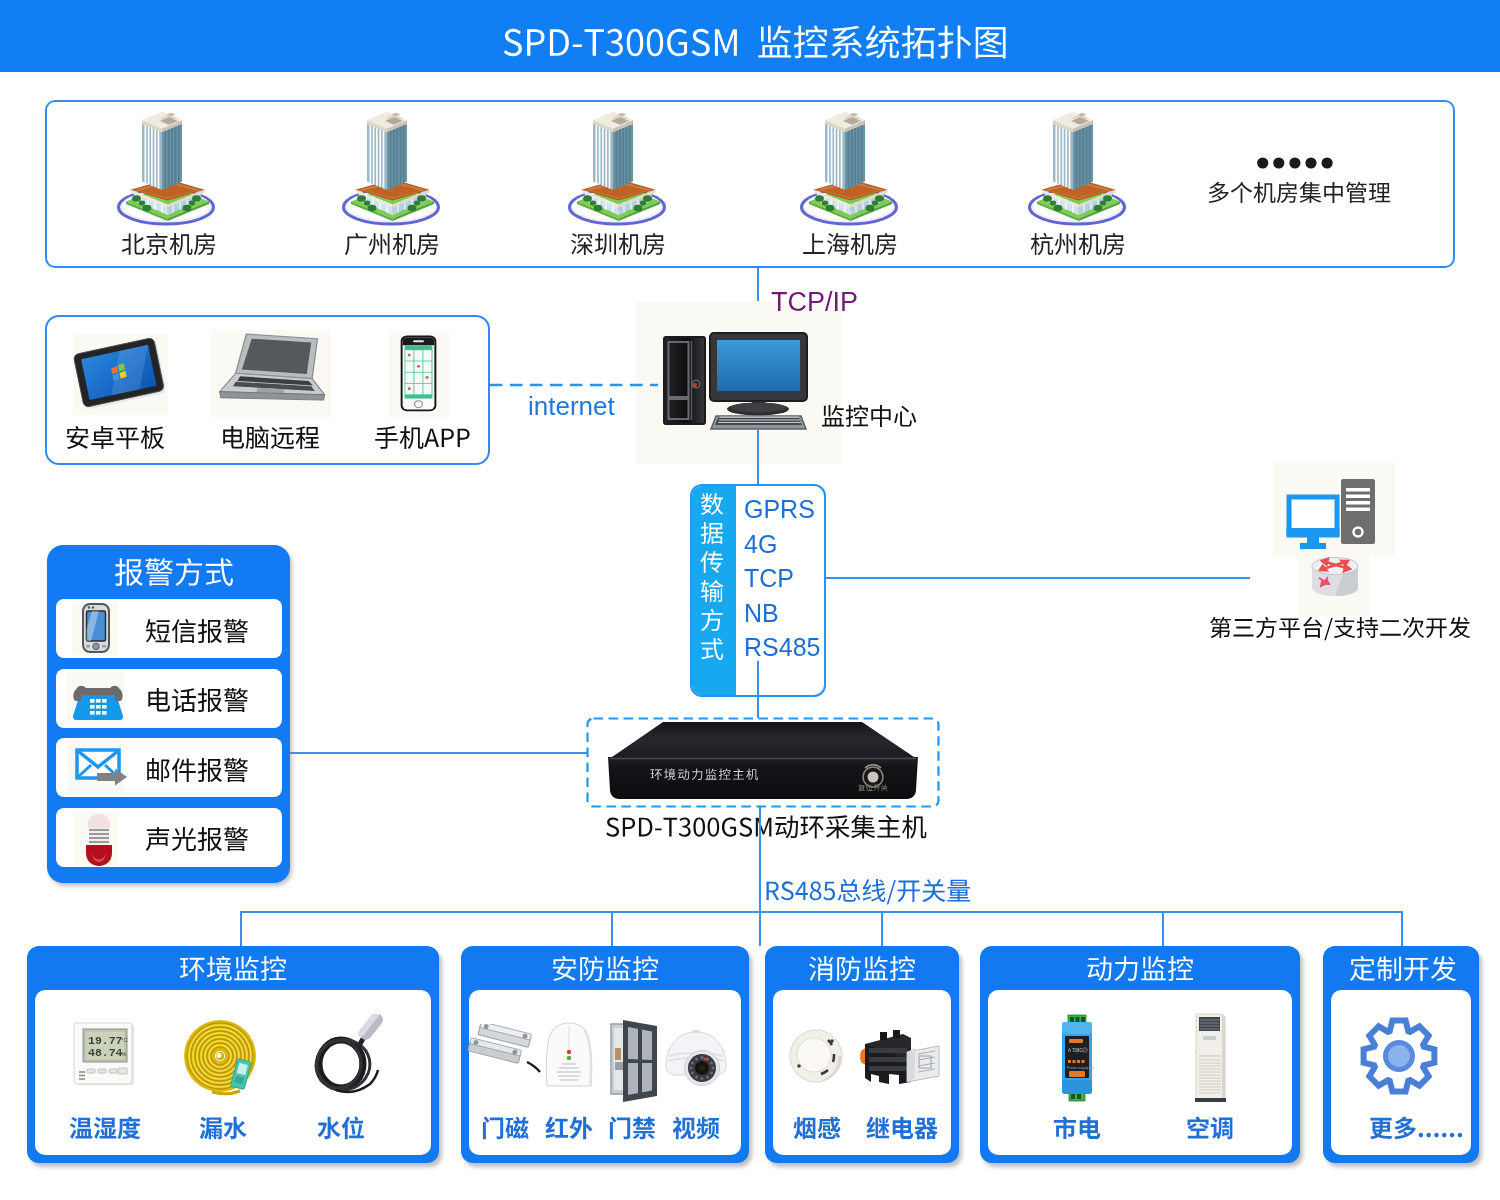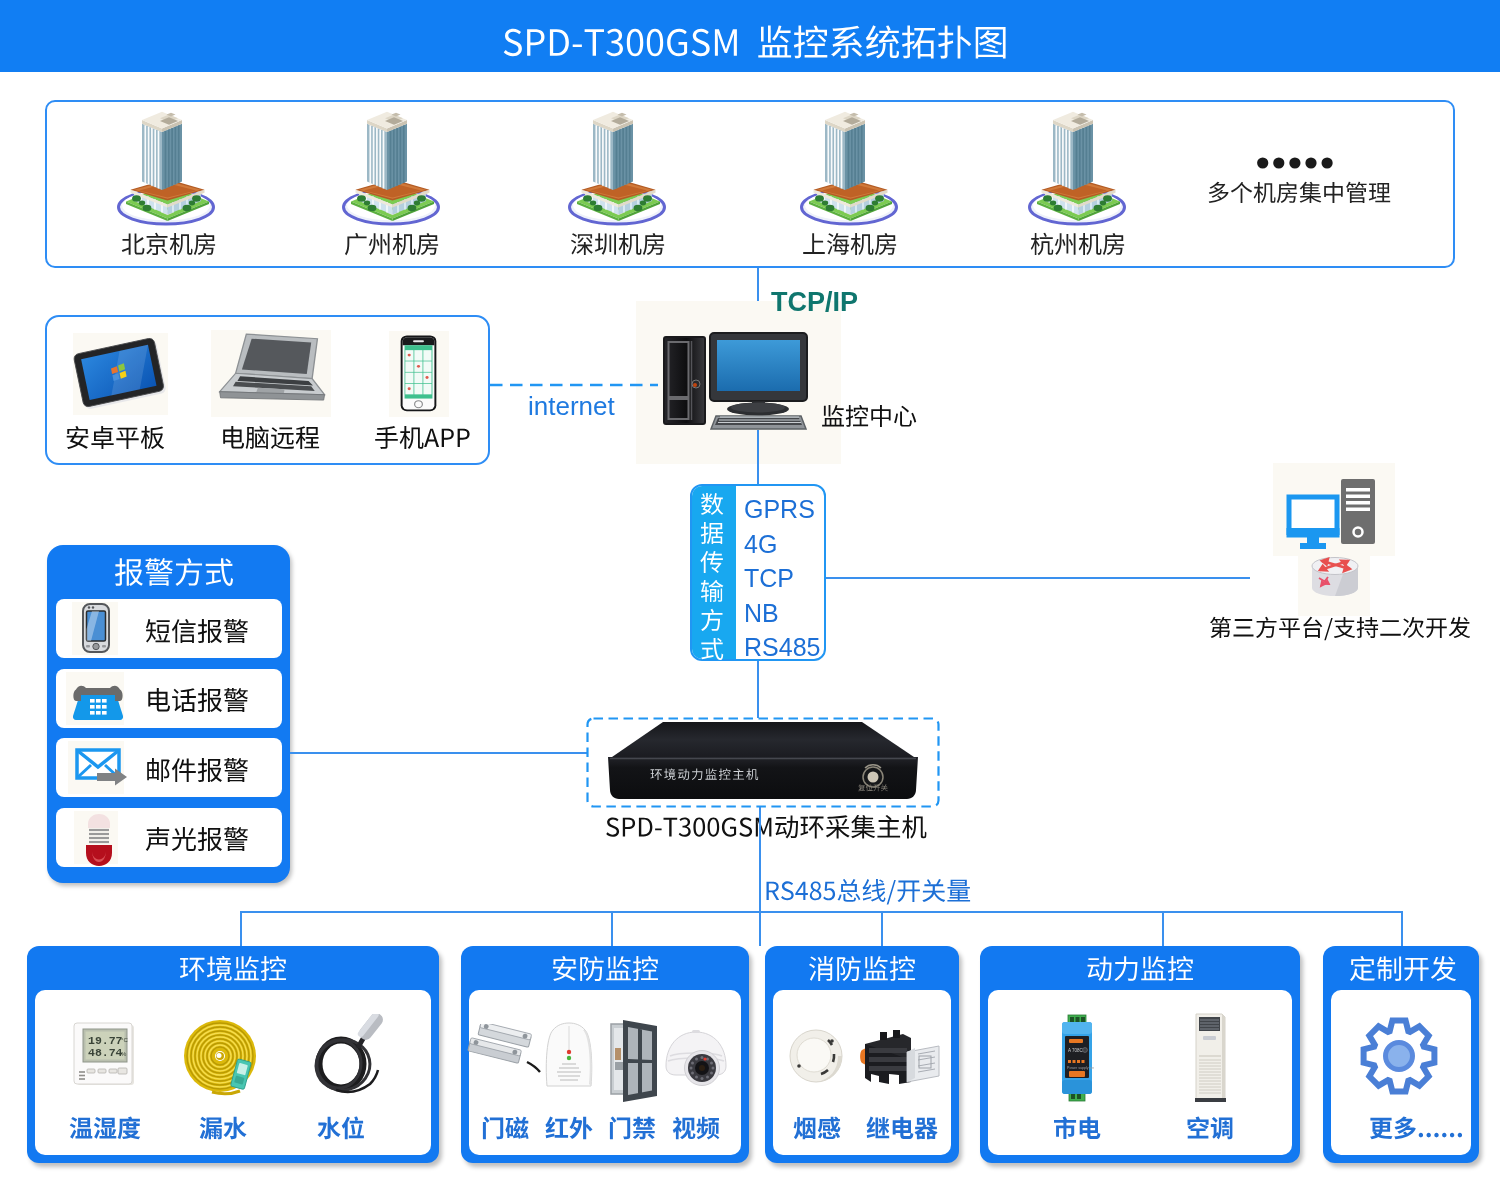--- a/index.html
+++ b/index.html
@@ -126,21 +126,21 @@
       <circle cx="1278.8" cy="163" r="5.6" fill="#1a1a1a"></circle>
       <circle cx="1294.9" cy="163" r="5.6" fill="#1a1a1a"></circle>
       <circle cx="1311.0" cy="163" r="5.6" fill="#1a1a1a"></circle>
       <circle cx="1327.1" cy="163" r="5.6" fill="#1a1a1a"></circle>
     </svg>
 <svg class="abs" style="left:1207.0px;top:181.0px;overflow:visible;" width="184" height="30">
       <path transform="translate(0,20.2)" d="M10.5 -19.4C9 -17.5 6.3 -15.2 2.6 -13.7C2.9 -13.4 3.5 -12.8 3.7 -12.4C5.8 -13.4 7.6 -14.5 9.1 -15.8H15.6C14.5 -14.3 12.9 -13.1 11.1 -12.1C10.2 -12.7 9.1 -13.5 8.1 -14.1L6.9 -13.2C7.8 -12.7 8.8 -11.9 9.5 -11.2C7.1 -10.1 4.4 -9.2 1.8 -8.8C2.1 -8.4 2.5 -7.7 2.6 -7.2C8.6 -8.5 15.4 -11.6 18.3 -16.7L17.2 -17.4L16.9 -17.3H10.9C11.4 -17.8 11.9 -18.4 12.4 -19ZM14.2 -11.3C12.6 -9.1 9.3 -6.5 4.6 -4.8C5 -4.5 5.5 -3.9 5.7 -3.5C8.6 -4.7 11 -6.1 12.9 -7.6H19.2C18 -5.8 16.4 -4.4 14.4 -3.3C13.5 -4 12.4 -4.9 11.5 -5.6L10.1 -4.7C11 -4.1 12 -3.2 12.8 -2.4C9.5 -1 5.7 -0.2 1.7 0.2C2 0.6 2.3 1.4 2.4 1.9C10.6 0.9 18.5 -1.7 21.7 -8.6L20.6 -9.3L20.2 -9.2H14.6C15.2 -9.8 15.7 -10.3 16.1 -10.9Z M33.6 -12.6V1.8H35.4V-12.6ZM34.6 -19.3C32.3 -15.5 28.2 -12.1 23.8 -10.3C24.3 -9.8 24.8 -9.2 25.1 -8.7C28.6 -10.4 32 -13.1 34.5 -16.2C37.6 -12.7 40.6 -10.4 44 -8.6C44.3 -9.2 44.8 -9.8 45.3 -10.2C41.7 -11.9 38.5 -14.1 35.5 -17.6L36.2 -18.6Z M57.5 -18V-10.6C57.5 -7.1 57.1 -2.5 54 0.7C54.4 0.9 55.1 1.5 55.3 1.8C58.6 -1.6 59.1 -6.8 59.1 -10.6V-16.4H63.5V-1.6C63.5 0.4 63.6 0.8 64 1.2C64.3 1.5 64.8 1.6 65.3 1.6C65.6 1.6 66.1 1.6 66.5 1.6C67 1.6 67.4 1.5 67.7 1.3C68 1.1 68.2 0.7 68.3 0C68.4 -0.6 68.5 -2.3 68.5 -3.6C68.1 -3.7 67.6 -4 67.2 -4.3C67.2 -2.8 67.2 -1.6 67.1 -1C67.1 -0.5 67 -0.3 66.9 -0.2C66.8 -0 66.6 0 66.4 0C66.2 0 65.9 0 65.7 0C65.5 0 65.4 -0 65.3 -0.1C65.2 -0.2 65.2 -0.7 65.2 -1.4V-18ZM51 -19.3V-14.4H47.2V-12.7H50.8C50 -9.5 48.3 -6 46.6 -4C46.9 -3.6 47.4 -2.9 47.5 -2.5C48.8 -4 50.1 -6.6 51 -9.3V1.8H52.7V-8.7C53.6 -7.6 54.7 -6.2 55.1 -5.4L56.2 -6.8C55.7 -7.4 53.5 -9.9 52.7 -10.7V-12.7H56.1V-14.4H52.7V-19.3Z M80.6 -11C81.1 -10.3 81.7 -9.2 82 -8.5H74.6V-7.1H79C78.6 -3.5 77.6 -0.9 73.6 0.5C73.9 0.8 74.4 1.4 74.5 1.8C77.7 0.6 79.2 -1.2 80 -3.7H86.9C86.6 -1.3 86.4 -0.3 86 0C85.8 0.2 85.6 0.2 85.1 0.2C84.7 0.2 83.4 0.2 82.1 0.1C82.4 0.5 82.6 1.1 82.6 1.5C83.9 1.6 85.2 1.6 85.8 1.6C86.5 1.5 87 1.4 87.4 1C88 0.5 88.3 -0.9 88.6 -4.3C88.7 -4.6 88.7 -5 88.7 -5H80.4C80.5 -5.7 80.6 -6.4 80.7 -7.1H90.1V-8.5H82.2L83.6 -9.1C83.3 -9.7 82.6 -10.8 82.1 -11.5ZM79.2 -18.9C79.5 -18.3 79.7 -17.6 80 -17H72.1V-11.5C72.1 -7.9 71.9 -2.7 69.7 1C70.2 1.1 71 1.5 71.3 1.8C73.5 -2 73.9 -7.7 73.9 -11.5V-11.6H89.4V-17H81.9C81.6 -17.7 81.2 -18.6 80.9 -19.3ZM73.9 -15.5H87.6V-13.1H73.9Z M102.6 -6.7V-5.2H93.2V-3.7H101C98.8 -2.1 95.5 -0.6 92.7 0.1C93.1 0.5 93.5 1.1 93.8 1.6C96.8 0.7 100.2 -1.1 102.6 -3.1V1.8H104.3V-3.2C106.7 -1.2 110.1 0.5 113.2 1.4C113.4 1 113.9 0.3 114.3 -0C111.4 -0.7 108.1 -2.1 105.9 -3.7H113.8V-5.2H104.3V-6.7ZM103.3 -12.7V-11.2H97.7V-12.7ZM102.7 -19C103.1 -18.3 103.5 -17.5 103.8 -16.9H98.6C99.1 -17.6 99.5 -18.3 99.9 -19L98.1 -19.4C97.1 -17.3 95.2 -14.8 92.7 -12.8C93.1 -12.6 93.7 -12.1 94 -11.7C94.7 -12.3 95.3 -12.9 96 -13.6V-6.2H97.7V-7H113.1V-8.3H104.9V-9.9H111.5V-11.2H104.9V-12.7H111.5V-13.9H104.9V-15.5H112.4V-16.9H105.6C105.3 -17.6 104.8 -18.6 104.3 -19.4ZM103.3 -13.9H97.7V-15.5H103.3ZM103.3 -9.9V-8.3H97.7V-9.9Z M125.5 -19.3V-15.2H117.2V-4.3H118.9V-5.7H125.5V1.8H127.4V-5.7H134V-4.4H135.7V-15.2H127.4V-19.3ZM118.9 -7.4V-13.5H125.5V-7.4ZM134 -7.4H127.4V-13.5H134Z M142.9 -10.1V1.9H144.6V1.1H155.7V1.8H157.4V-3.9H144.6V-5.5H156.2V-10.1ZM155.7 -0.3H144.6V-2.5H155.7ZM148.1 -14.3C148.4 -13.9 148.6 -13.3 148.8 -12.9H140.3V-9.1H142V-11.5H157.3V-9.1H159V-12.9H150.6C150.4 -13.4 150 -14.1 149.7 -14.7ZM144.6 -8.7H154.5V-6.8H144.6ZM141.8 -19.4C141.3 -17.4 140.3 -15.5 139 -14.2C139.4 -14 140.1 -13.6 140.5 -13.3C141.2 -14.1 141.8 -15.1 142.3 -16.2H143.9C144.4 -15.3 144.9 -14.3 145.2 -13.6L146.6 -14.1C146.4 -14.7 146.1 -15.5 145.6 -16.2H149.1V-17.4H142.9C143.2 -18 143.4 -18.5 143.5 -19.1ZM151.6 -19.4C151.2 -17.7 150.4 -16.1 149.3 -15C149.7 -14.8 150.4 -14.4 150.7 -14.2C151.2 -14.7 151.7 -15.4 152.1 -16.1H153.7C154.4 -15.3 155.1 -14.2 155.4 -13.5L156.8 -14.2C156.5 -14.7 156 -15.5 155.5 -16.1H159.6V-17.4H152.7C152.9 -18 153.1 -18.5 153.2 -19.1Z M171.9 -12.4H175.5V-9.5H171.9ZM177 -12.4H180.5V-9.5H177ZM171.9 -16.7H175.5V-13.8H171.9ZM177 -16.7H180.5V-13.8H177ZM168.3 -0.5V1.1H183.2V-0.5H177.1V-3.7H182.5V-5.2H177.1V-8H182.1V-18.3H170.4V-8H175.3V-5.2H170.1V-3.7H175.3V-0.5ZM161.8 -2.3 162.2 -0.6C164.3 -1.2 166.9 -2.1 169.4 -2.9L169.1 -4.6L166.6 -3.8V-9.5H168.9V-11.1H166.6V-16.1H169.2V-17.8H162.1V-16.1H164.9V-11.1H162.3V-9.5H164.9V-3.2C163.7 -2.9 162.7 -2.6 161.8 -2.3Z" fill="#222222"></path>
     </svg>
 
 <div class="line" style="left:757px;top:268px;width:2px;height:66px;"></div>
-<div class="abs" style="left:771px;top:287px;font-size:27px;color:#0f766e;z-index:5;font-weight:bold;">TCP/IP</div>
+<div class="abs" style="left:771px;top:287px;font-size:27px;color:#701a75;z-index:5;">TCP/IP</div>
 
 <div class="abs" style="left:636px;top:301px;width:205px;height:163px;background:#fbf9f3;"></div>
 <svg class="abs" style="left:630px;top:330px;" width="220" height="135" viewBox="0 0 220 135">
   <defs>
     <linearGradient id="scr" x1="0" y1="0" x2="0" y2="1">
       <stop offset="0" stop-color="#3d9ad8"></stop>
           <stop offset="1" stop-color="#1b6cae"></stop>
     </linearGradient>
     <linearGradient id="twr" x1="0" y1="0" x2="1" y2="0">
       <stop offset="0" stop-color="#26262a"></stop>
@@ -247,21 +247,21 @@
       <path transform="translate(0,22.0)" d="M10.4 -20.6C10.8 -19.8 11.2 -18.9 11.5 -18.1H2.3V-13.1H4.2V-16.4H20.7V-13.1H22.7V-18.1H13.7C13.4 -18.9 12.8 -20.2 12.3 -21.1ZM16.4 -9.5C15.6 -7.4 14.5 -5.8 13.1 -4.5C11.3 -5.2 9.5 -5.8 7.8 -6.4C8.4 -7.3 9.1 -8.3 9.7 -9.5ZM7.5 -9.5C6.6 -8 5.6 -6.7 4.8 -5.6C6.9 -4.9 9.2 -4 11.4 -3.1C9 -1.5 5.9 -0.5 2.1 0.2C2.5 0.6 3 1.5 3.2 1.9C7.3 1.1 10.7 -0.2 13.4 -2.3C16.6 -0.9 19.5 0.6 21.3 1.8L22.9 0.2C20.9 -1 18.1 -2.4 15 -3.7C16.5 -5.2 17.7 -7.1 18.6 -9.5H23.4V-11.2H10.8C11.4 -12.5 12.1 -13.7 12.6 -14.9L10.5 -15.3C10 -14 9.3 -12.6 8.5 -11.2H1.7V-9.5Z M30.9 -9.9H44.3V-7.5H30.9ZM30.9 -13.8H44.3V-11.4H30.9ZM26.4 -3.8V-2.1H36.5V2H38.4V-2.1H48.7V-3.8H38.4V-6H46.2V-15.4H38.1V-17.4H47.7V-19H38.1V-21H36.2V-15.4H29V-6H36.5V-3.8Z M54.4 -15.8C55.3 -13.9 56.3 -11.5 56.6 -10L58.4 -10.6C58.1 -12.1 57 -14.5 56 -16.2ZM68.9 -16.4C68.2 -14.6 67.1 -12 66.2 -10.4L67.8 -9.9C68.8 -11.4 69.9 -13.8 70.8 -15.8ZM51.3 -8.7V-6.8H61.5V2H63.4V-6.8H73.7V-8.7H63.4V-17.4H72.3V-19.3H52.6V-17.4H61.5V-8.7Z M79.9 -21V-16.2H76.5V-14.4H79.8C79 -11 77.4 -7 75.8 -4.9C76.1 -4.5 76.6 -3.6 76.8 -3.1C77.9 -4.8 79.1 -7.6 79.9 -10.5V2H81.7V-11.4C82.3 -10.1 83.2 -8.6 83.5 -7.7L84.6 -9.2C84.2 -9.9 82.3 -12.8 81.7 -13.7V-14.4H84.7V-16.2H81.7V-21ZM97 -20.5C94.5 -19.5 89.6 -18.9 85.7 -18.7V-12.6C85.7 -8.6 85.5 -3 82.7 1C83.1 1.2 83.8 1.8 84.2 2.1C86.9 -1.9 87.5 -7.7 87.5 -11.9H88.3C89 -8.8 90.1 -6 91.6 -3.6C90 -1.8 88.1 -0.4 86 0.5C86.4 0.8 86.9 1.6 87.2 2C89.2 1 91.1 -0.3 92.7 -2.1C94.1 -0.3 95.8 1.1 97.9 2.1C98.2 1.6 98.8 0.8 99.2 0.5C97.1 -0.4 95.3 -1.8 93.9 -3.5C95.7 -6 97.1 -9.2 97.8 -13.3L96.6 -13.7L96.3 -13.6H87.5V-17.1C91.3 -17.4 95.6 -17.9 98.2 -19ZM95.7 -11.9C95 -9.2 94 -7 92.8 -5.1C91.5 -7.1 90.6 -9.4 90 -11.9Z" fill="#111111"></path>
     </svg>
 <svg class="abs" style="left:220.0px;top:425.0px;overflow:visible;" width="100" height="32">
       <path transform="translate(0,22.0)" d="M11.3 -10.2V-6.6H5.1V-10.2ZM13.3 -10.2H19.7V-6.6H13.3ZM11.3 -12H5.1V-15.5H11.3ZM13.3 -12V-15.5H19.7V-12ZM3.2 -17.4V-3.2H5.1V-4.8H11.3V-2.1C11.3 0.8 12.1 1.6 14.9 1.6C15.6 1.6 19.8 1.6 20.5 1.6C23.1 1.6 23.7 0.2 24.1 -3.6C23.5 -3.7 22.7 -4 22.2 -4.4C22 -1.2 21.8 -0.3 20.4 -0.3C19.5 -0.3 15.8 -0.3 15.1 -0.3C13.6 -0.3 13.3 -0.6 13.3 -2.1V-4.8H21.6V-17.4H13.3V-21H11.3V-17.4Z M43.3 -14.9C42.9 -13.1 42.3 -11.4 41.6 -9.9C40.6 -11.2 39.6 -12.4 38.7 -13.6L37.5 -12.7C38.6 -11.3 39.8 -9.8 40.8 -8.2C39.8 -6.4 38.6 -4.7 37.3 -3.4C37.7 -3.1 38.3 -2.5 38.5 -2.2C39.8 -3.4 40.9 -5 41.8 -6.7C42.7 -5.3 43.5 -4 43.9 -3L45.3 -4.1C44.7 -5.3 43.8 -6.8 42.7 -8.3C43.5 -10.2 44.3 -12.3 44.9 -14.5ZM39.3 -20.5C39.9 -19.5 40.6 -18.2 41 -17.2H34.5V-15.4H48.6V-17.2H42.2L42.9 -17.4C42.5 -18.4 41.7 -19.9 41 -21ZM46.2 -13.5V-1.1H37V-13.4H35.2V0.6H46.2V2H47.9V-13.5ZM32.1 -18.6V-14.2H28.9V-18.6ZM27.2 -20.1V-10.9C27.2 -7.3 27.1 -2.4 25.7 1.1C26.1 1.2 26.8 1.8 27.1 2.1C28.1 -0.4 28.6 -3.7 28.8 -6.8H32.1V-0.2C32.1 0.1 32 0.2 31.8 0.2C31.5 0.2 30.8 0.2 29.9 0.1C30.1 0.6 30.4 1.4 30.4 1.8C31.7 1.8 32.5 1.8 33 1.5C33.5 1.2 33.7 0.7 33.7 -0.2V-20.1ZM32.1 -12.6V-8.4H28.9L28.9 -10.9V-12.6Z M51.6 -18.4C53.1 -17.4 55 -16 56 -15.1L57.3 -16.5C56.2 -17.3 54.2 -18.7 52.8 -19.7ZM59.4 -19.4V-17.7H72.1V-19.4ZM56.3 -12.2H51.1V-10.5H54.5V-2.5C53.4 -2.1 52.2 -1 51 0.4L52.2 2C53.5 0.3 54.7 -1.2 55.5 -1.2C56.1 -1.2 57 -0.3 58 0.3C59.8 1.4 61.8 1.7 64.9 1.7C67.6 1.7 71.9 1.6 73.6 1.4C73.6 0.9 73.9 -0 74.1 -0.5C71.6 -0.2 67.8 -0.1 65 -0.1C62.1 -0.1 60 -0.2 58.4 -1.3C57.4 -1.9 56.8 -2.4 56.3 -2.6ZM57.8 -13.9V-12.2H62C61.8 -7.7 61.1 -5 57.2 -3.5C57.6 -3.1 58.1 -2.4 58.4 -2C62.7 -3.8 63.6 -7.1 63.9 -12.2H66.8V-4.8C66.8 -3 67.3 -2.4 69.1 -2.4C69.5 -2.4 71.1 -2.4 71.5 -2.4C73 -2.4 73.5 -3.2 73.7 -6.5C73.2 -6.6 72.4 -6.9 72.1 -7.2C72 -4.5 71.9 -4.1 71.3 -4.1C71 -4.1 69.6 -4.1 69.3 -4.1C68.7 -4.1 68.7 -4.2 68.7 -4.9V-12.2H73.6V-13.9Z M88.3 -18.3H95.8V-13.7H88.3ZM86.5 -20V-12.1H97.7V-20ZM86.2 -5.2V-3.6H91.1V-0.3H84.5V1.3H99.1V-0.3H93V-3.6H98V-5.2H93V-8.2H98.5V-9.9H85.6V-8.2H91.1V-5.2ZM84 -20.7C82.2 -19.8 78.9 -19.1 76.1 -18.6C76.3 -18.2 76.5 -17.6 76.6 -17.2C77.8 -17.3 79 -17.6 80.3 -17.8V-14H76.2V-12.2H80C79 -9.3 77.3 -6.1 75.7 -4.3C76 -3.9 76.5 -3.1 76.7 -2.6C78 -4.1 79.3 -6.6 80.3 -9.1V2H82.2V-8.8C83 -7.8 84 -6.4 84.4 -5.7L85.5 -7.2C85 -7.8 82.9 -10 82.2 -10.7V-12.2H85.3V-14H82.2V-18.2C83.3 -18.5 84.4 -18.8 85.3 -19.2Z" fill="#111111"></path>
     </svg>
 <svg class="abs" style="left:374.1px;top:425.0px;overflow:visible;" width="97" height="32">
       <path transform="translate(0,22.0)" d="M1.2 -8.1V-6.2H11.6V-0.6C11.6 -0.1 11.4 0.1 10.8 0.1C10.2 0.1 8.2 0.1 6.2 0.1C6.5 0.6 6.8 1.4 7 1.9C9.6 1.9 11.2 1.9 12.2 1.6C13.1 1.3 13.5 0.7 13.5 -0.6V-6.2H23.8V-8.1H13.5V-12.1H22.4V-13.9H13.5V-18C16.4 -18.3 19.2 -18.8 21.3 -19.5L20 -21C16.1 -19.8 8.8 -19.1 2.9 -18.8C3.1 -18.4 3.3 -17.7 3.4 -17.2C6 -17.3 8.8 -17.5 11.6 -17.8V-13.9H2.9V-12.1H11.6V-8.1Z M37.5 -19.6V-11.6C37.5 -7.7 37.1 -2.7 33.7 0.8C34.1 1 34.9 1.7 35.1 2C38.8 -1.7 39.3 -7.4 39.3 -11.6V-17.8H44V-1.7C44 0.5 44.1 0.9 44.5 1.3C44.9 1.6 45.5 1.8 46 1.8C46.3 1.8 46.9 1.8 47.2 1.8C47.8 1.8 48.2 1.7 48.6 1.4C49 1.2 49.2 0.7 49.3 0C49.4 -0.6 49.5 -2.5 49.5 -3.9C49 -4 48.4 -4.4 48 -4.7C48 -3 48 -1.7 47.9 -1.1C47.9 -0.6 47.8 -0.3 47.7 -0.2C47.6 -0.1 47.4 0 47.2 0C46.9 0 46.6 0 46.5 0C46.2 0 46.1 -0.1 46 -0.2C45.9 -0.2 45.8 -0.7 45.8 -1.6V-19.6ZM30.4 -21V-15.7H26.3V-13.9H30.2C29.3 -10.4 27.5 -6.5 25.7 -4.4C26 -3.9 26.5 -3.2 26.7 -2.7C28.1 -4.4 29.4 -7.2 30.4 -10.2V2H32.3V-9.5C33.2 -8.2 34.4 -6.7 34.9 -5.9L36.1 -7.4C35.5 -8.1 33.1 -10.7 32.3 -11.6V-13.9H36V-15.7H32.3V-21Z M50.1 0H52.4L54.2 -5.6H60.9L62.6 0H65.1L58.9 -18.3H56.3ZM54.8 -7.4 55.7 -10.2C56.3 -12.3 56.9 -14.3 57.5 -16.4H57.6C58.2 -14.3 58.8 -12.3 59.5 -10.2L60.3 -7.4Z M67.7 0H70V-7.3H73C77.1 -7.3 79.8 -9.1 79.8 -13C79.8 -16.9 77.1 -18.3 73 -18.3H67.7ZM70 -9.2V-16.4H72.7C75.9 -16.4 77.5 -15.6 77.5 -13C77.5 -10.3 76 -9.2 72.8 -9.2Z M83.6 0H85.9V-7.3H88.9C92.9 -7.3 95.6 -9.1 95.6 -13C95.6 -16.9 92.9 -18.3 88.8 -18.3H83.6ZM85.9 -9.2V-16.4H88.5C91.7 -16.4 93.3 -15.6 93.3 -13C93.3 -10.3 91.8 -9.2 88.6 -9.2Z" fill="#111111"></path>
     </svg>
 
 <div class="line" style="left:757px;top:430px;width:2px;height:54px;"></div>
-<div class="abs" style="left:690px;top:484px;width:136px;height:177px;border:2px solid #2196f3;border-radius:12px;background:#fff;overflow:hidden;">
+<div class="abs" style="left:690px;top:484px;width:136px;height:213px;border:2px solid #2196f3;border-radius:12px;background:#fff;overflow:hidden;">
   <div style="position:absolute;left:0;top:0;width:44px;height:100%;background:#18a8f0;"></div>
   <div style="position:absolute;left:52px;top:6px;font-size:25px;line-height:34.5px;color:#1c6fd6;">GPRS<br>4G<br>TCP<br>NB<br>RS485</div>
 </div>
 <div class="line" style="left:757px;top:661px;width:2px;height:57px;"></div>
 <div class="line" style="left:826px;top:577px;width:424px;height:2px;"></div>
 
 <svg class="abs" style="left:700.0px;top:491.5px;overflow:visible;" width="24" height="31">
       <path transform="translate(0,21.1)" d="M10.6 -19.7C10.2 -18.8 9.4 -17.4 8.8 -16.5L10 -15.9C10.6 -16.7 11.4 -17.9 12.1 -19ZM2.1 -19C2.7 -18 3.4 -16.7 3.6 -15.9L5 -16.5C4.8 -17.3 4.1 -18.6 3.4 -19.6ZM9.8 -6.2C9.3 -5 8.5 -3.9 7.6 -3C6.7 -3.5 5.8 -3.9 4.9 -4.3C5.2 -4.9 5.6 -5.5 5.9 -6.2ZM2.6 -3.7C3.8 -3.2 5.1 -2.6 6.3 -2C4.8 -0.9 3 -0.1 1 0.3C1.3 0.7 1.7 1.3 1.8 1.7C4.1 1.1 6.1 0.2 7.8 -1.2C8.6 -0.7 9.3 -0.3 9.9 0.1L11 -1C10.5 -1.4 9.8 -1.8 9 -2.3C10.3 -3.6 11.3 -5.3 11.9 -7.4L10.9 -7.8L10.6 -7.8H6.7L7.2 -9L5.6 -9.3C5.4 -8.8 5.2 -8.3 4.9 -7.8H1.7V-6.2H4.2C3.7 -5.3 3.1 -4.4 2.6 -3.7ZM6.2 -20.2V-15.7H1.2V-14.2H5.6C4.5 -12.6 2.6 -11.2 0.9 -10.4C1.3 -10.1 1.7 -9.5 1.9 -9.1C3.4 -9.9 5 -11.2 6.2 -12.6V-9.7H7.8V-13C9 -12.1 10.5 -11 11.1 -10.4L12.1 -11.7C11.5 -12.1 9.4 -13.5 8.2 -14.2H12.7V-15.7H7.8V-20.2ZM15.1 -20C14.5 -15.7 13.4 -11.7 11.5 -9.2C11.9 -9 12.6 -8.4 12.9 -8.1C13.5 -9 14.1 -10 14.5 -11.2C15.1 -8.9 15.8 -6.7 16.7 -4.8C15.3 -2.5 13.4 -0.7 10.8 0.5C11.2 0.9 11.7 1.6 11.8 2C14.3 0.7 16.1 -1 17.5 -3.1C18.7 -1.1 20.2 0.6 22.1 1.7C22.4 1.2 22.9 0.6 23.3 0.3C21.3 -0.8 19.7 -2.5 18.5 -4.8C19.8 -7.2 20.6 -10.2 21.1 -13.8H22.8V-15.5H15.9C16.2 -16.8 16.5 -18.3 16.8 -19.7ZM19.4 -13.8C19 -11.1 18.5 -8.7 17.6 -6.6C16.7 -8.8 16 -11.2 15.6 -13.8Z" fill="#ffffff"></path>
     </svg>
     <svg class="abs" style="left:700.0px;top:520.5px;overflow:visible;" width="24" height="31">

